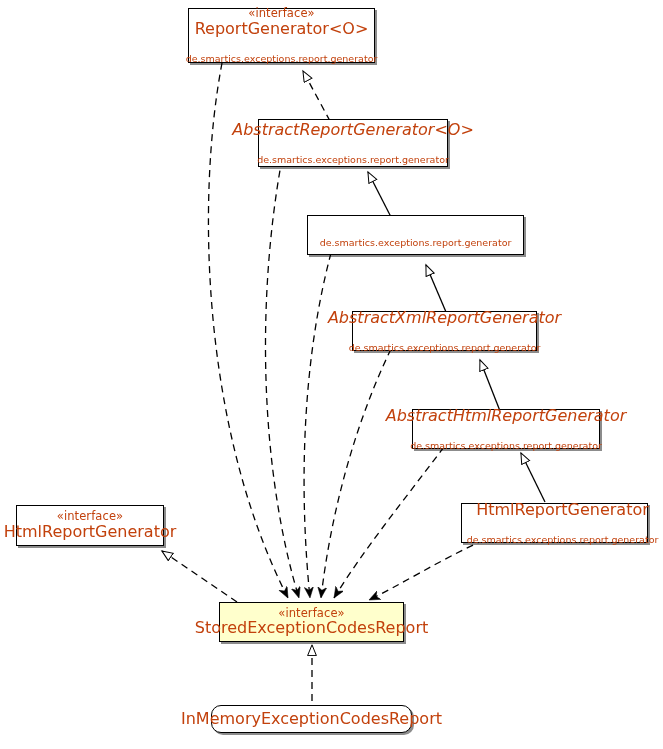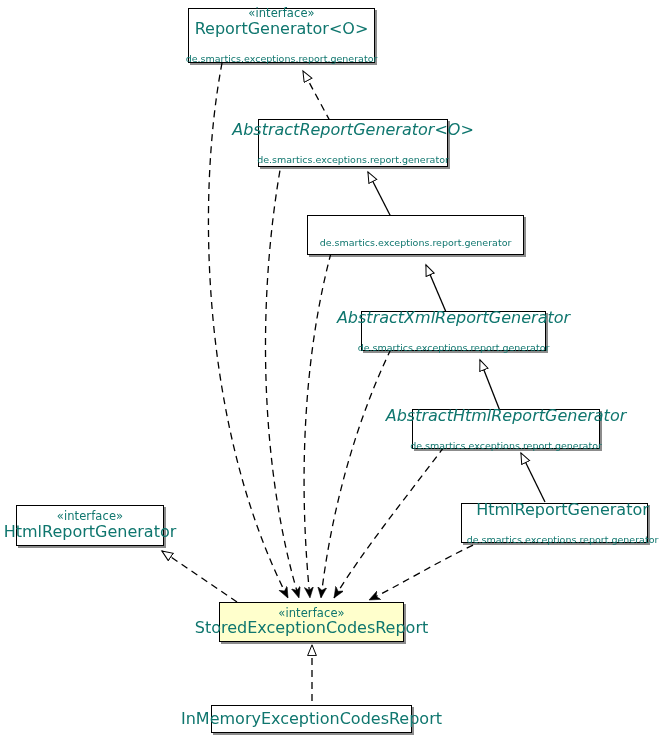--- a/index.html
+++ b/index.html
@@ -34,21 +34,21 @@
     box-sizing: border-box;
     background: #ffffff;
     border: 1px solid #000000;
     box-shadow: 2px 2px 0 0 rgba(0,0,0,0.45);
     text-align: center;
     display: flex;
     flex-direction: column;
     align-items: center;
     justify-content: center;
     line-height: 1.12;
-    color: #0f766e;
+    color: #c2410c;
   }
   .uml-node.focus-node {
     background: #ffffcc;
     border: 1px solid #000000;
   }
   .stereotype {
     font-size: 11.5px;
     letter-spacing: 0.1px;
   }
   .node-name {
@@ -129,21 +129,21 @@
 
   <div class="uml-node" style="left:258px; top:119px; width:190px; height:48px;">
     <div class="node-name italic">AbstractReportGenerator&lt;O&gt;</div>
     <div class="node-pkg">de.smartics.exceptions.report.generator</div>
   </div>
 
   <div class="uml-node" style="left:307px; top:215px; width:217px; height:40px;">
     <div class="node-pkg">de.smartics.exceptions.report.generator</div>
   </div>
 
-  <div class="uml-node" style="left:361px; top:311px; width:185px; height:40px;">
+  <div class="uml-node" style="left:352px; top:311px; width:185px; height:40px;">
     <div class="node-name italic">AbstractXmlReportGenerator</div>
     <div class="node-pkg">de.smartics.exceptions.report.generator</div>
   </div>
 
   <div class="uml-node" style="left:412px; top:409px; width:188px; height:40px;">
     <div class="node-name italic">AbstractHtmlReportGenerator</div>
     <div class="node-pkg">de.smartics.exceptions.report.generator</div>
   </div>
 
   <div class="uml-node" style="left:461px; top:503px; width:187px; height:40px;padding-left:16px;">
@@ -154,17 +154,17 @@
   <div class="uml-node" style="left:16px; top:505px; width:148px; height:41px;">
     <div class="stereotype">«interface»</div>
     <div class="node-name">HtmlReportGenerator</div>
   </div>
 
   <div class="uml-node focus-node" style="left:219px; top:602px; width:185px; height:40px;">
     <div class="stereotype">«interface»</div>
     <div class="node-name">StoredExceptionCodesReport</div>
   </div>
 
-  <div class="uml-node" style="left:211px; top:705px; width:201px; height:28px;">
+  <div class="uml-node" style="left:211px; top:705px; width:201px; height:28px;border-radius:10px;">
     <div class="node-name">InMemoryExceptionCodesReport</div>
   </div>
 
 </div>
 
 </body></html>

